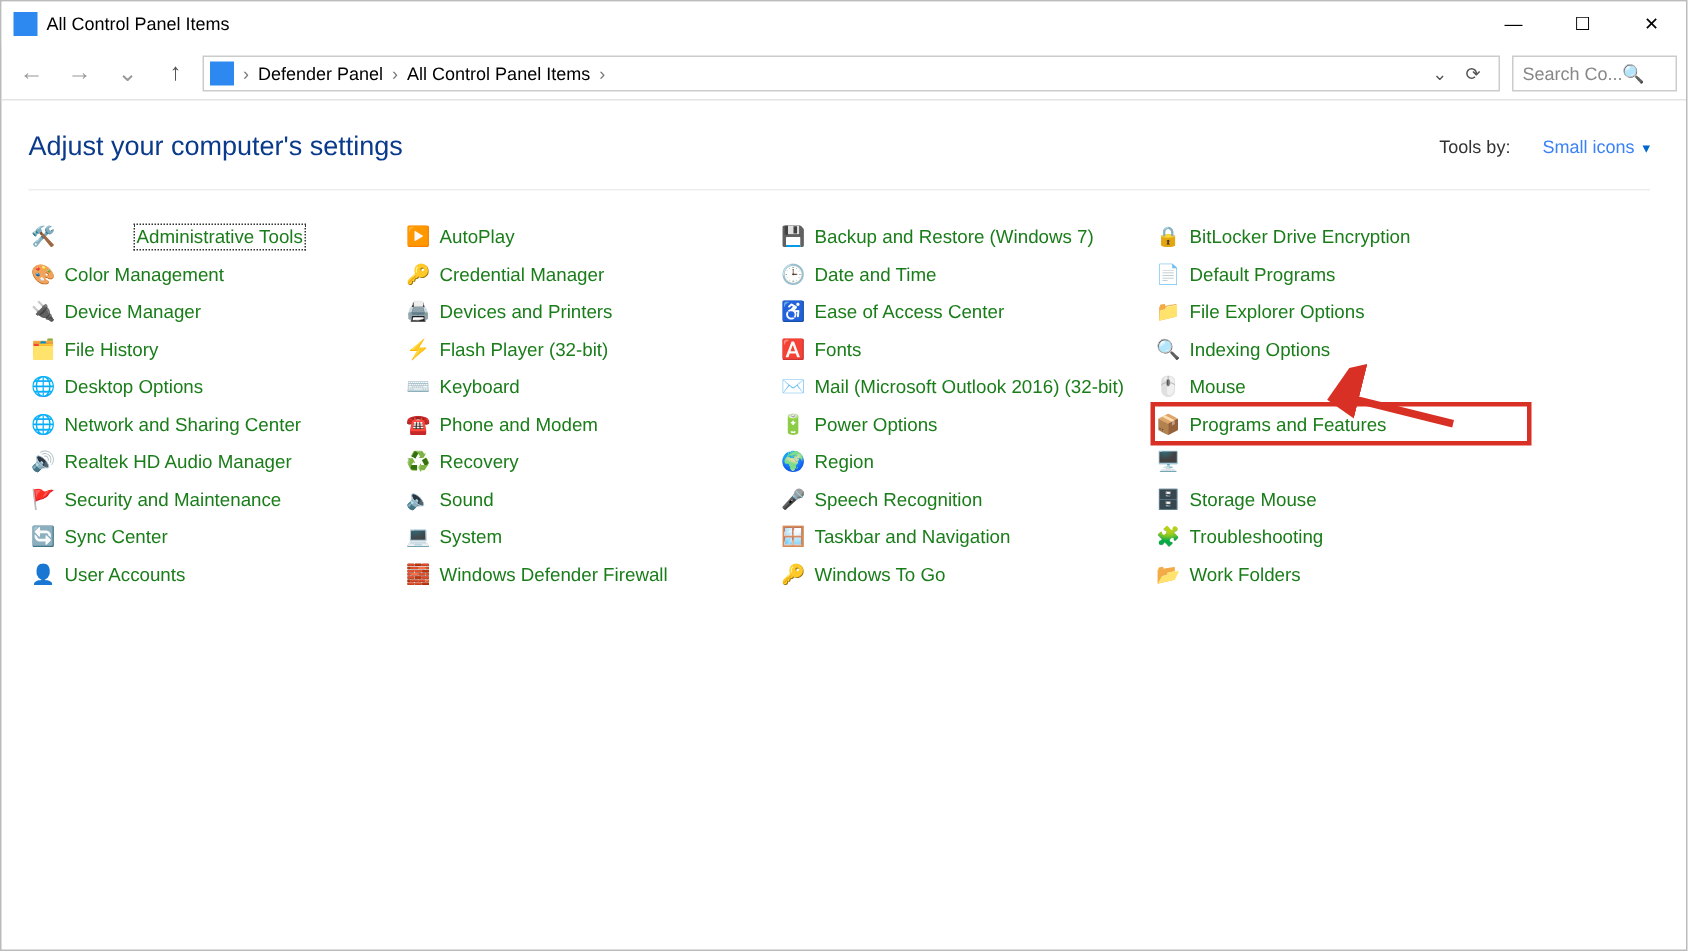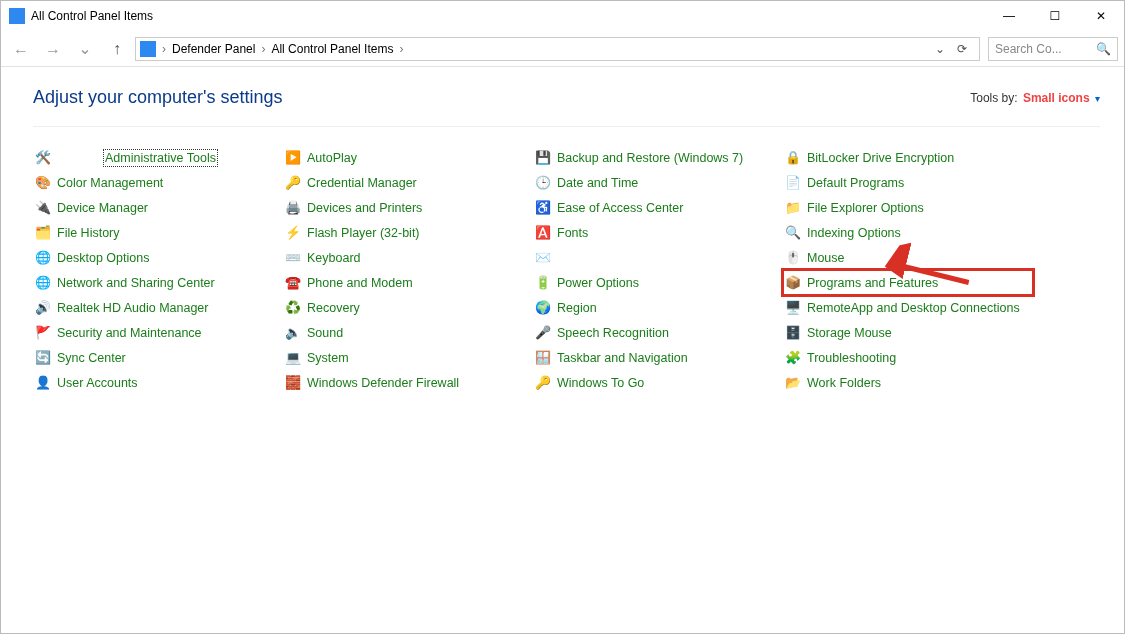--- a/index.html
+++ b/index.html
@@ -66,51 +66,50 @@
   }
   .addressbar .bc-icon {
     width:16px; height:16px; background:#2d89ef; display:inline-block;
   }
   .addressbar .sep { color:#777; padding:0 2px;}
   .addr-actions { display:flex; align-items:center; gap:4px; padding:0 4px;}
   .addr-actions .chev, .addr-actions .refresh {
     color:#555; font-size:12px; padding:0 4px;
   }
   .searchbox {
-    width: 130px;
+    width: 110px;
     height: 24px;
     border: 1px solid #ccc;
     display:flex; align-items:center;
     padding:0 6px;
     color:#888;
     font-size:12px;
-    justify-content: space-between;
     margin-left:4px;
   }
   .searchbox .mag { color:#666; }
 
   
   .content {
-    padding: 20px 24px 0 32px;
+    padding: 20px 24px 0 18px;
   }
   .header-row {
     display:flex;
     align-items:center;
     justify-content: space-between;
     padding-bottom: 18px;
     border-bottom: 1px solid #eee;
     margin-bottom: 18px;
   }
   .header-row h1 {
     font-size: 18px;
     font-weight: 400;
     color: #0a3a8a;
   }
   .viewby { font-size:12px; color:#333; }
-  .viewby .link { color:#ef4444; margin-left:2px;font-weight:bold; }
+  .viewby .link { color:#3b82f6; margin-left:18px; }
   .viewby .caret { color:#0066cc; font-size:10px; margin-left:2px;}
 
   .grid {
     display: grid;
     grid-template-columns: repeat(4, 250px);
     column-gap: 0;
   }
   .cp-item {
     display:flex;
     align-items:center;
@@ -265,20 +264,21 @@
       <div class="cp-item">
         <span class="ic">🌐</span>
         <span class="label">Desktop Options</span>
       </div>
       <div class="cp-item">
         <span class="ic">⌨️</span>
         <span class="label">Keyboard</span>
       </div>
       <div class="cp-item">
         <span class="ic">✉️</span>
+        <span class="label">Mail (Microsoft Outlook 2016) (32-bit)</span>
       </div>
       <div class="cp-item">
         <span class="ic">🖱️</span>
         <span class="label">Mouse</span>
       </div>
       <div class="cp-item">
         <span class="ic">🌐</span>
         <span class="label">Network and Sharing Center</span>
       </div>
       <div class="cp-item">
@@ -300,21 +300,20 @@
       <div class="cp-item">
         <span class="ic">♻️</span>
         <span class="label">Recovery</span>
       </div>
       <div class="cp-item">
         <span class="ic">🌍</span>
         <span class="label">Region</span>
       </div>
       <div class="cp-item">
         <span class="ic">🖥️</span>
-        <span class="label">RemoteApp and Desktop Connections</span>
       </div>
       <div class="cp-item">
         <span class="ic">🚩</span>
         <span class="label">Security and Maintenance</span>
       </div>
       <div class="cp-item">
         <span class="ic">🔈</span>
         <span class="label">Sound</span>
       </div>
       <div class="cp-item">

